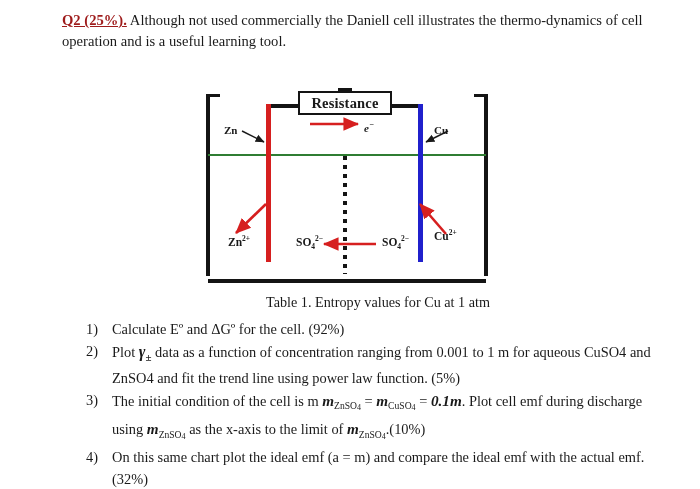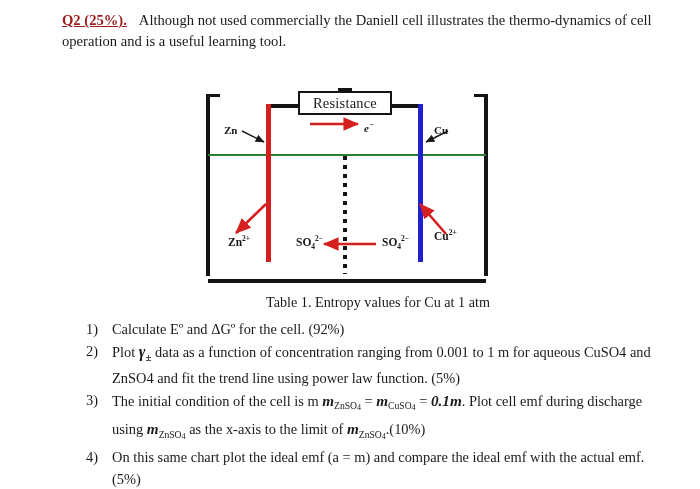--- a/index.html
+++ b/index.html
@@ -24,21 +24,21 @@
     top: 10px;
     width: 600px;
     font-size: 14.6px;
     line-height: 21px;
     text-align: left;
   }
   #q-label {
     font-weight: bold;
     color: #9e1b1b;
     text-decoration: underline;
-    margin-right: 12px;
+    margin-right: 3px;
   }
 
   
   #figure {
     position: absolute;
     left: 206px;
     top: 86px;
     width: 282px;
     height: 197px;
   }
@@ -103,21 +103,21 @@
     width: 94px;
     height: 24px;
     border: 2.5px solid #141414;
     background: #ffffff;
     box-sizing: border-box;
     display: flex;
     align-items: center;
     justify-content: center;
   }
   #resistance-label {
-    font-weight: normal;
+    font-weight: bold;
     font-size: 14.5px;
     letter-spacing: 0.2px;
     line-height: 1;
   }
   
   #resistance-nub {
     position: absolute;
     left: 132px;
     top: 2px;
     width: 14px;
@@ -305,15 +305,15 @@
     <div class="q-item">
       <span class="q-num">2)</span>
       <span class="q-text">Plot <span class="gamma">γ<sub>±</sub></span> data as a function of concentration ranging from 0.001 to 1 m for aqueous CuSO4 and ZnSO4 and fit the trend line using power law function. (5%)</span>
     </div>
     <div class="q-item">
       <span class="q-num">3)</span>
       <span class="q-text">The initial condition of the cell is m <span><span class="mb">m</span><span class="msub">ZnSO<span class="n">4</span></span></span> = <span><span class="mb">m</span><span class="msub">CuSO<span class="n">4</span></span></span> = <span class="num-bold">0.1m</span>. Plot cell emf during discharge using <span><span class="mb">m</span><span class="msub">ZnSO<span class="n">4</span></span></span> as the x-axis to the limit of <span><span class="mb">m</span><span class="msub">ZnSO<span class="n">4</span></span></span>.(10%)</span>
     </div>
     <div class="q-item">
       <span class="q-num">4)</span>
-      <span class="q-text">On this same chart plot the ideal emf (a = m) and compare the ideal emf with the actual emf. (5%)</span>
+      <span class="q-text">On this same chart plot the ideal emf (a = m) and compare the ideal emf with the actual emf. (32%)</span>
     </div>
   </div>
 
 </body></html>

